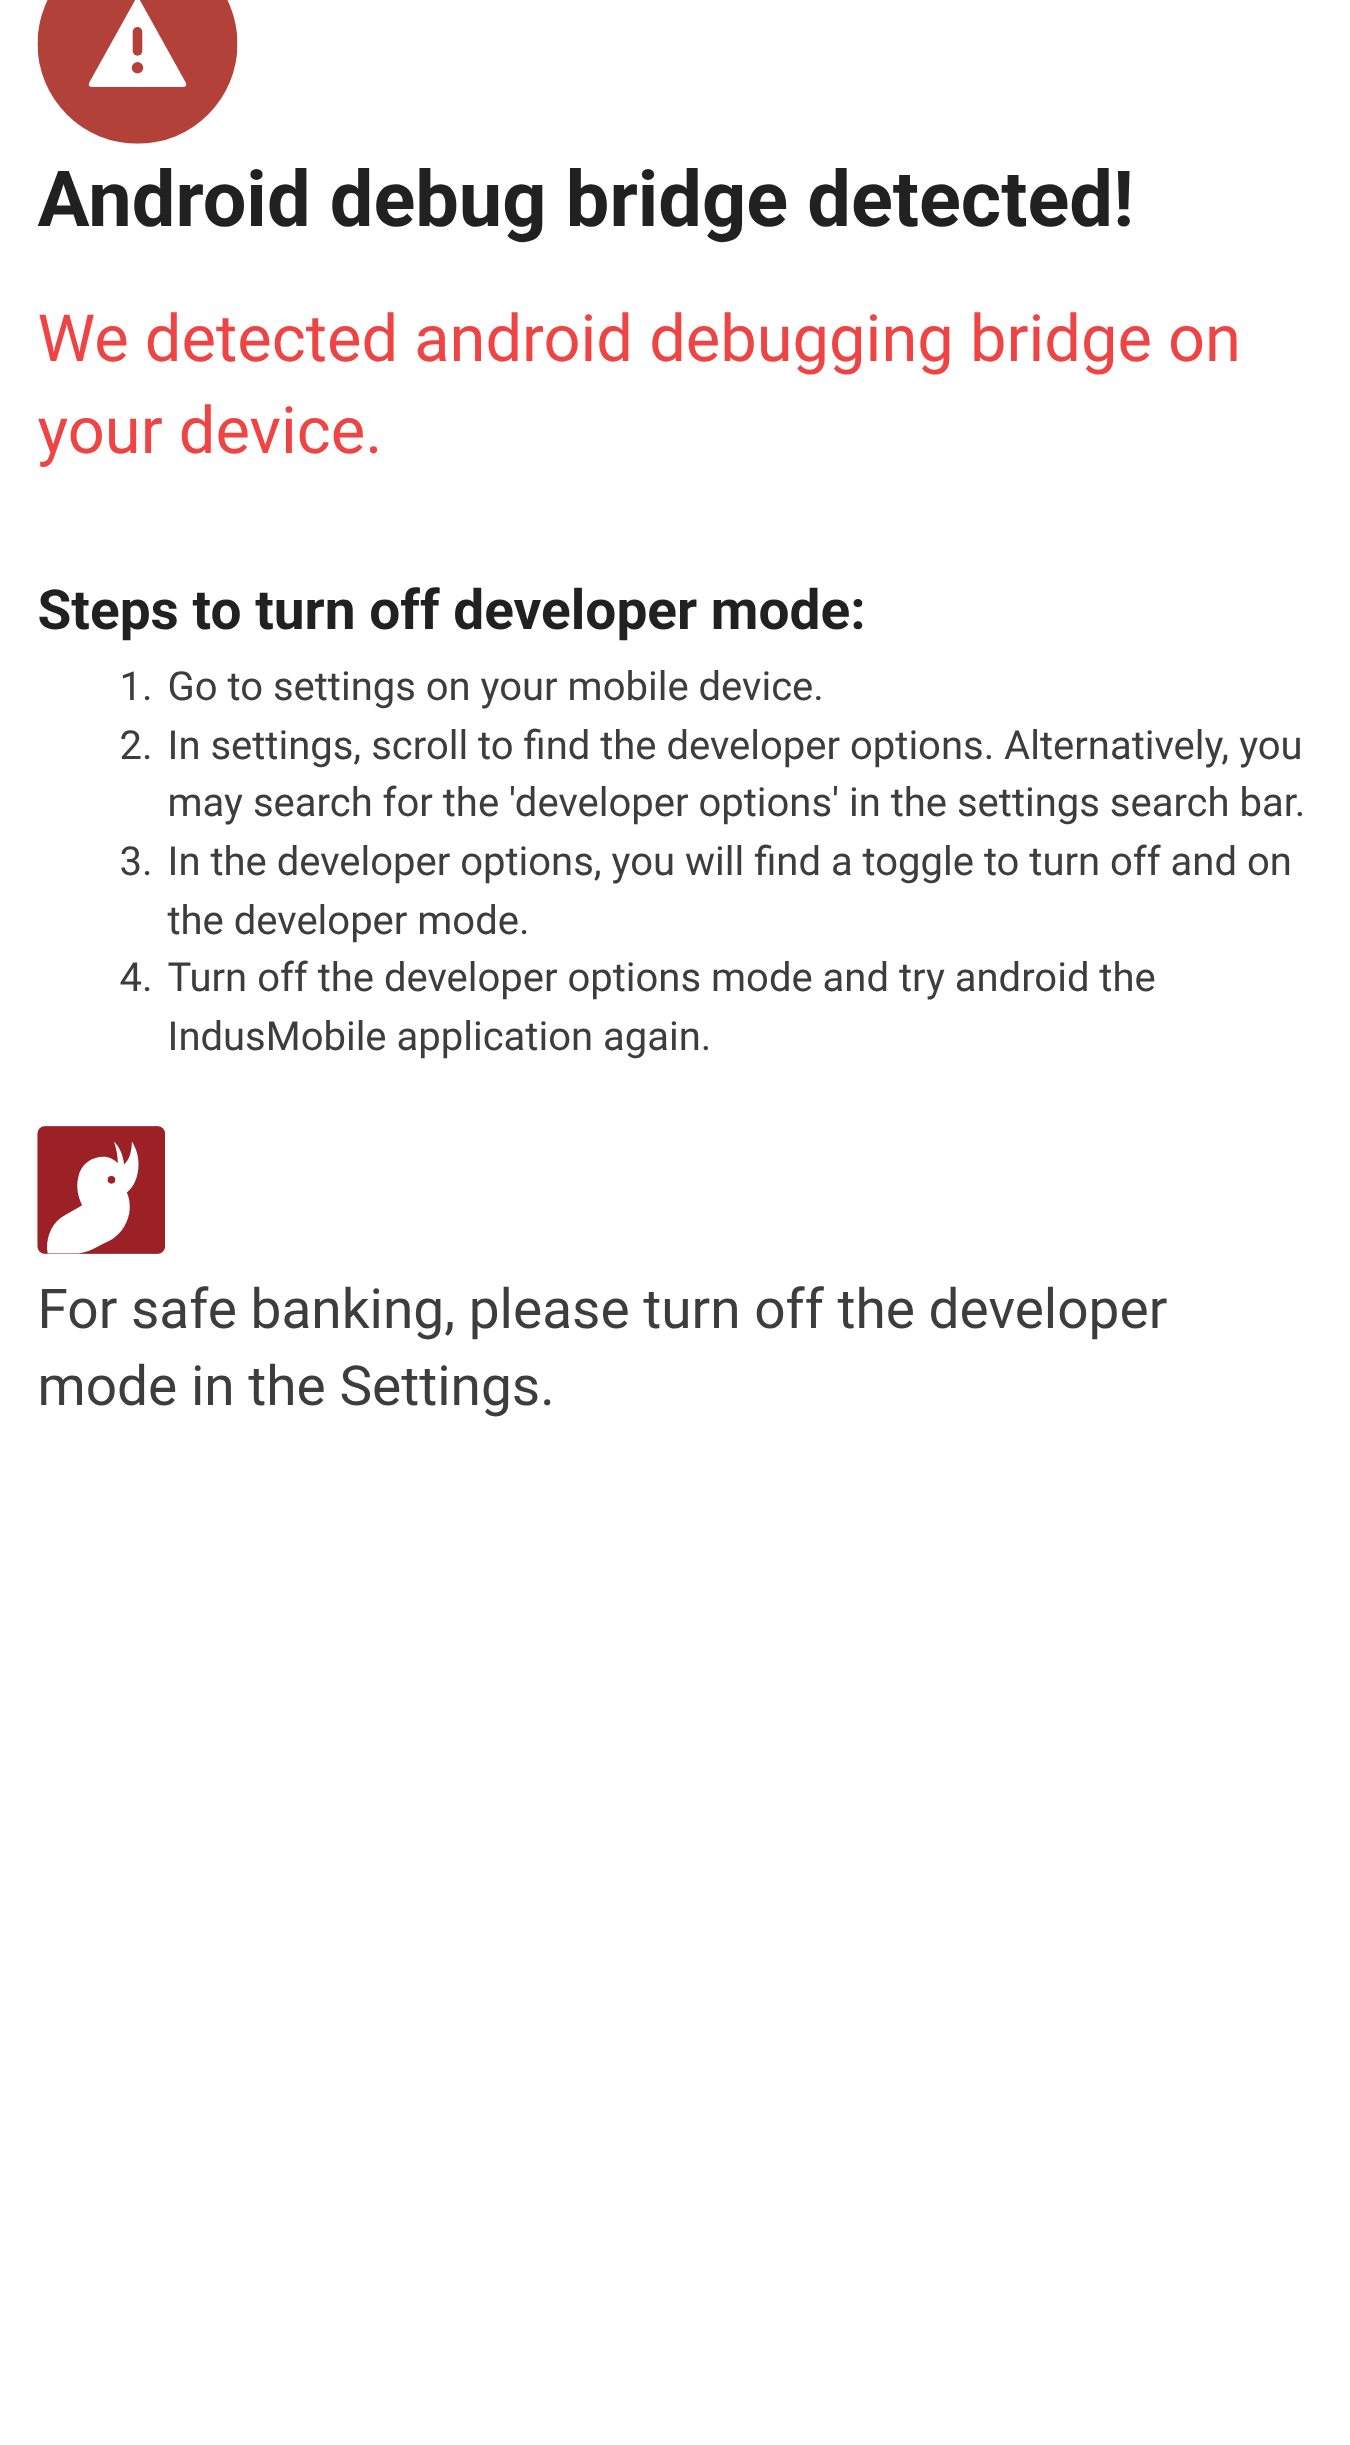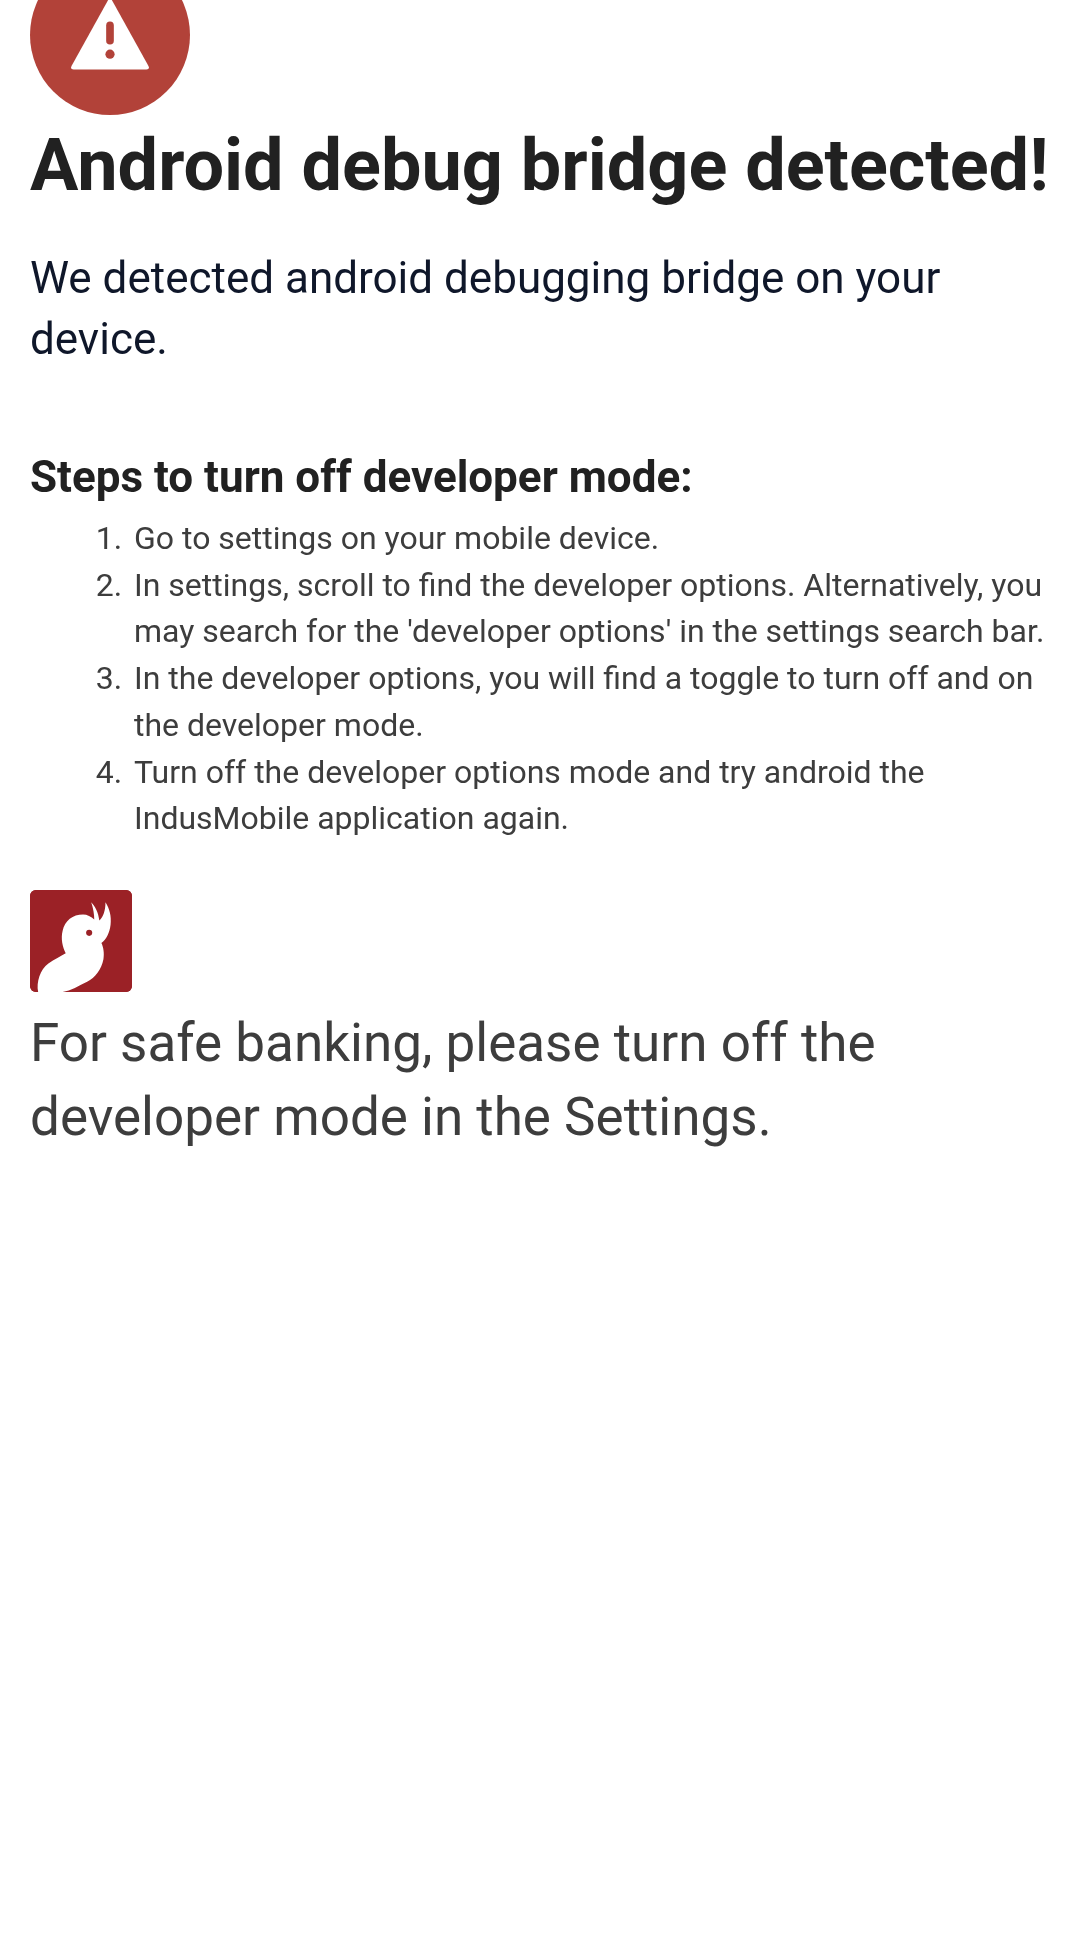--- a/index.html
+++ b/index.html
@@ -34,30 +34,30 @@
       align-items: center;
       justify-content: center;
       margin-top: -45px;
     }
     .warning-icon-svg {
       width: 92px;
       height: 92px;
       display: block;
     }
     .page-title {
-      font-size: 72px;
+      font-size: 62px;
       font-weight: 700;
       line-height: 1.15;
       color: #212121;
       margin-bottom: 40px;
     }
     .description {
-      font-size: 44px;
+      font-size: 52px;
       line-height: 1.4;
-      color: #0f172a;
+      color: #ef4444;
       margin-bottom: 80px;
     }
     .steps-heading {
       font-size: 44px;
       font-weight: 700;
       color: #212121;
       margin-bottom: 12px;
     }
     .steps-list {
       padding-left: 100px;
@@ -79,21 +79,21 @@
       align-items: center;
       justify-content: center;
       overflow: hidden;
     }
     .app-icon-svg {
       width: 100%;
       height: 100%;
       display: block;
     }
     .footer-text {
-      font-size: 53px;
+      font-size: 44px;
       line-height: 1.4;
       color: #3d3d3d;
     }
   </style>
 </head>
 <body>
 
 <div class="warning-icon-container">
   <div class="warning-circle">
     <svg class="warning-icon-svg" viewBox="0 0 24 24">

